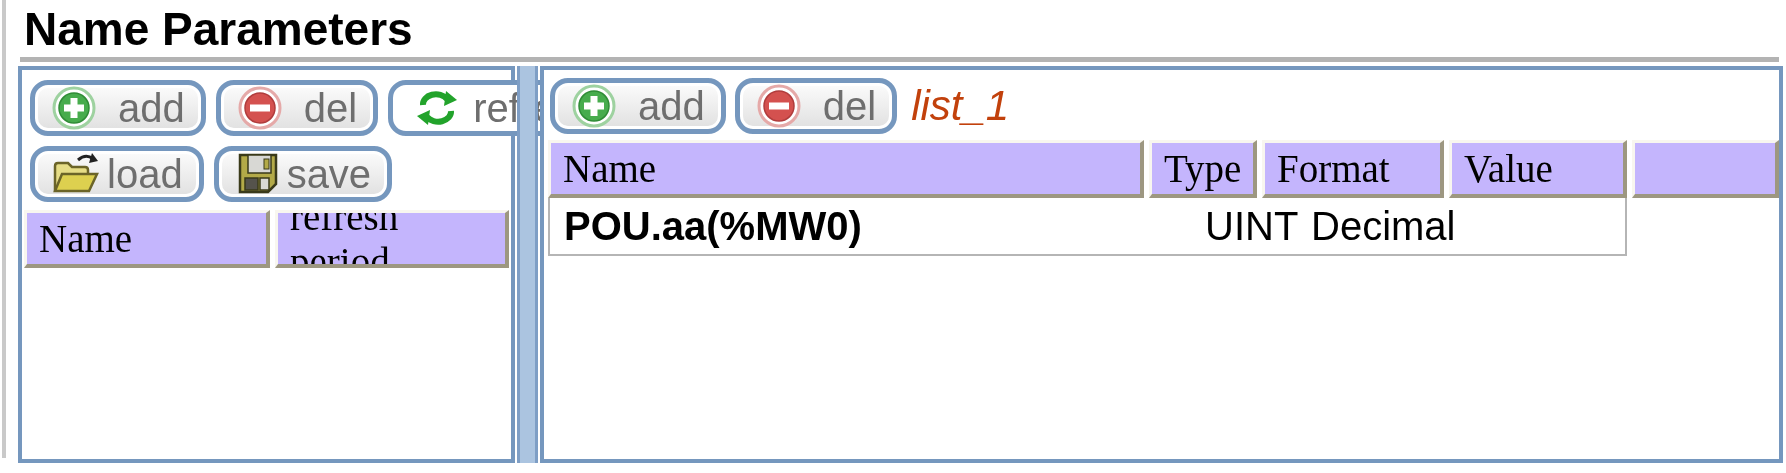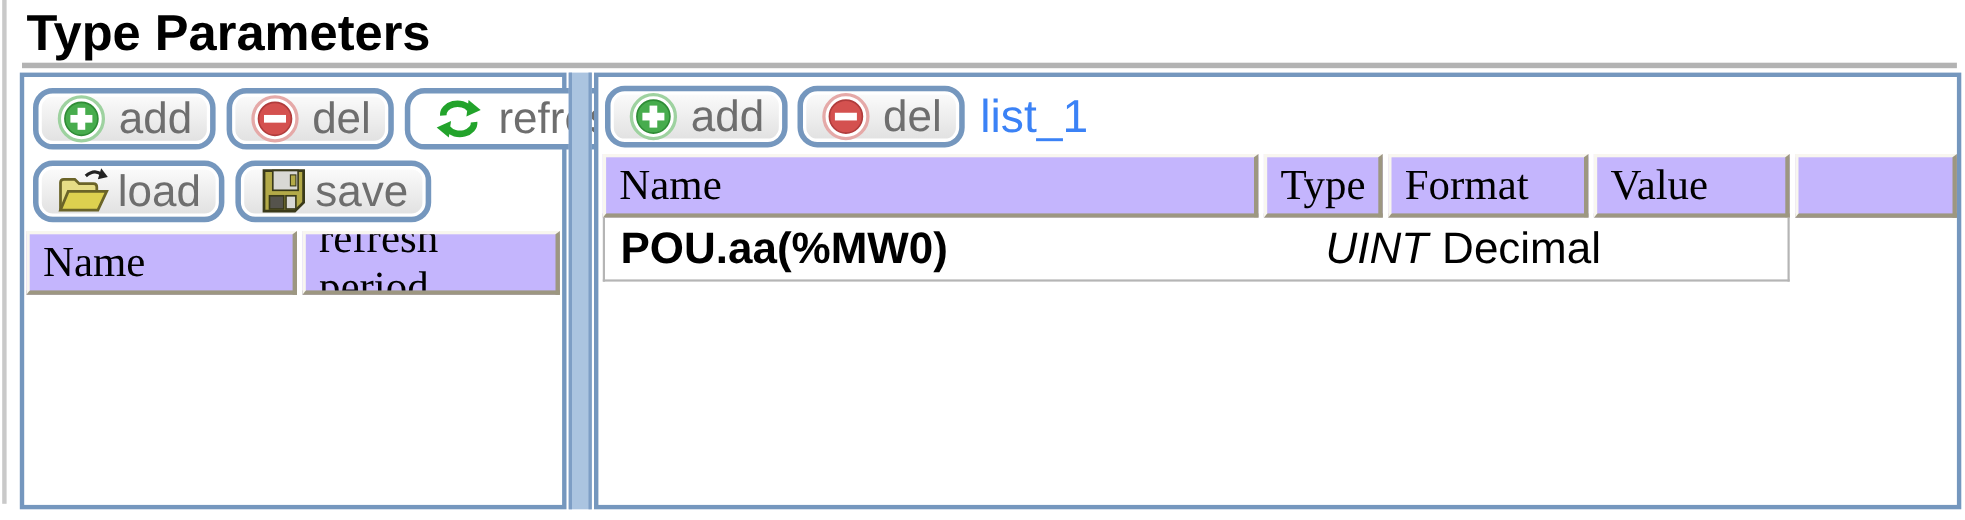--- a/index.html
+++ b/index.html
@@ -9,21 +9,21 @@
   .page-title{position:absolute;left:24px;top:2px;font-size:46px;font-weight:bold;letter-spacing:0px;}
   .title-rule{position:absolute;left:20px;top:57px;width:1759px;height:5px;background:#b3b3b3;}
   .panels{position:absolute;left:18px;top:66px;width:1765px;height:397px;display:flex;}
   .panel{border:4px solid #7597be;background:#fff;box-sizing:border-box;}
   .panel-left{width:497px;display:flex;flex-direction:column;}
   .panel-right{flex:1;display:flex;flex-direction:column;}
   .splitter{width:21px;box-sizing:border-box;margin:0 2px;background:#abc4e0;
             border-left:3px solid #7e9ec5;border-right:3px solid #7e9ec5;}
   
   .tb-row{display:flex;gap:10px;margin:10px 6px 0 8px;align-items:center;}
-  .btn{display:inline-flex;align-items:center;gap:11px;height:56px;padding:0 16px;
+  .btn{display:inline-flex;align-items:center;gap:21px;height:56px;padding:0 16px;
        box-sizing:border-box;border:5px solid #7597be;border-radius:18px;
        background:linear-gradient(#fcfcfc,#e0e0e0);box-shadow:inset 0 0 0 3px #fff;
        color:#6e6e6e;font-size:40px;cursor:pointer;white-space:nowrap;}
   .btn.white{background:#fff;gap:14px;padding:0 22px;}
   .btn svg{flex:0 0 auto;}
   
   .thead{display:flex;}
   .th{box-sizing:border-box;height:58px;display:flex;align-items:center;
       background:#c4b5fd;border-top:3px solid #f8f6ef;border-left:3px solid #f8f6ef;
       border-right:4px solid #9d9781;border-bottom:4px solid #9d9781;
@@ -33,43 +33,43 @@
   .lth-name{width:246px;}
   .lth-period{flex:1;margin-left:5px;}
   .lrow{display:flex;margin:1px 2px 0 2px;height:56px;box-sizing:border-box;
         background:#a9c3e2;background-clip:padding-box;border:3px dashed #4273b0;
         font-size:40px;cursor:pointer;}
   .lcell{display:flex;align-items:center;}
   .lcell-name{width:225px;padding-left:12px;}
   .lcell-period{flex:1;padding-left:5px;}
   
   .rtoolbar{display:flex;gap:9px;margin:8px 0 0 6px;align-items:center;}
-  .list-name{font-size:42px;color:#3b82f6;margin-left:5px;}
+  .list-name{font-size:42px;color:#c2410c;margin-left:5px;font-style:italic;}
   .rhead{margin:6px 0 0 4px;}
   .rth-name{flex:1;}
   .rth-type{width:108px;margin-left:5px;}
   .rth-format{width:182px;margin-left:5px;}
   .rth-value{width:178px;margin-left:5px;}
   .rth-filler{width:147px;margin-left:5px;padding-left:0;}
   .rrow{display:flex;margin-left:4px;width:1079px;height:58px;box-sizing:border-box;
         background:#fff;border:2px solid #b5b5b5;border-top:none;font-size:40px;cursor:pointer;}
   .rcell{display:flex;align-items:center;box-sizing:border-box;}
   .rcell-name{width:645px;padding-left:14px;font-weight:bold;}
-  .rcell-type{width:106px;padding-left:10px;font-style:italic;}
+  .rcell-type{width:106px;padding-left:10px;}
   .rcell-format{width:157px;padding-left:10px;text-align:right;}
   .rcell-value{flex:1;padding-left:10px;}
 </style>
 </head>
 <body>
 
 <div class="page">
 
   <div class="left-edge-line"></div>
 
-  <div class="page-title">Type Parameters</div>
+  <div class="page-title">Name Parameters</div>
   <div class="title-rule"></div>
 
   <div class="panels">
 
     <div class="panel panel-left">
       <div class="tb-row">
         <div class="btn">
           <svg width="46" height="46" viewBox="0 0 46 46">
             <circle cx="23" cy="23" r="20" fill="#fff" stroke="#9ed2a0" stroke-width="3"></circle>
             <circle cx="23" cy="23" r="15" fill="#47ac4d" stroke="#2f8c36" stroke-width="1.5"></circle>

